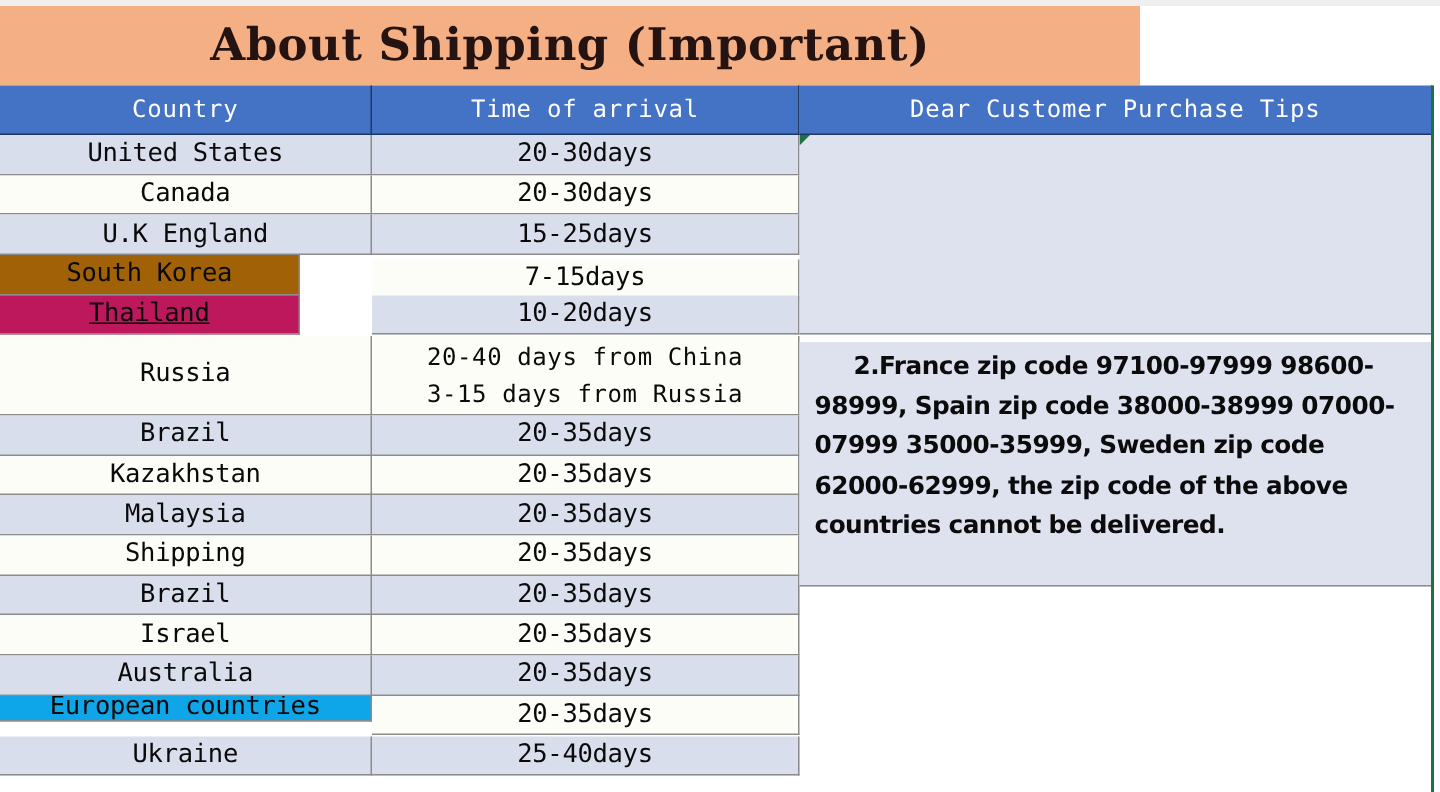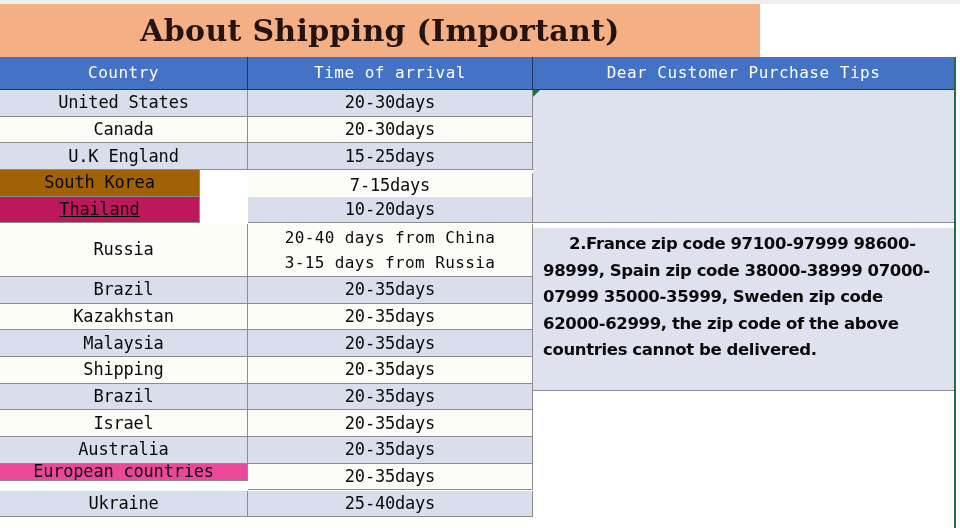--- a/index.html
+++ b/index.html
@@ -243,21 +243,21 @@
       </div>
       <div class="cell even col-b" style="top: 410.4px; height: 26.7px; left: 248px; width: 285px; background: rgb(253, 253, 248);">
         <span class="cell-text">20-35days</span>
       </div>
       <div class="cell odd col-a" style="top: 437.1px; height: 26.7px; left: 0px; width: 248px; background: rgb(217, 222, 237);">
         <span class="cell-text">Australia</span>
       </div>
       <div class="cell odd col-b" style="top: 437.1px; height: 26.7px; left: 248px; width: 285px; background: rgb(217, 222, 237);">
         <span class="cell-text">20-35days</span>
       </div>
-      <div class="cell even col-a" style="top: 463.8px; height: 17px; left: 0px; width: 248px; background: #ec4899;">
+      <div class="cell even col-a" style="top: 463.8px; height: 17px; left: 0px; width: 248px; background: #0ea5e9;">
         <span class="cell-text">European countries</span>
       </div>
       <div class="cell even col-b" style="top: 463.8px; height: 26.7px; left: 248px; width: 285px; background: rgb(253, 253, 248);">
         <span class="cell-text">20-35days</span>
       </div>
       <div class="cell odd col-a" style="top: 490.5px; height: 26.7px; left: 0px; width: 248px; background: rgb(217, 222, 237);">
         <span class="cell-text">Ukraine</span>
       </div>
       <div class="cell odd col-b" style="top: 490.5px; height: 26.7px; left: 248px; width: 285px; background: rgb(217, 222, 237);">
         <span class="cell-text">25-40days</span>

